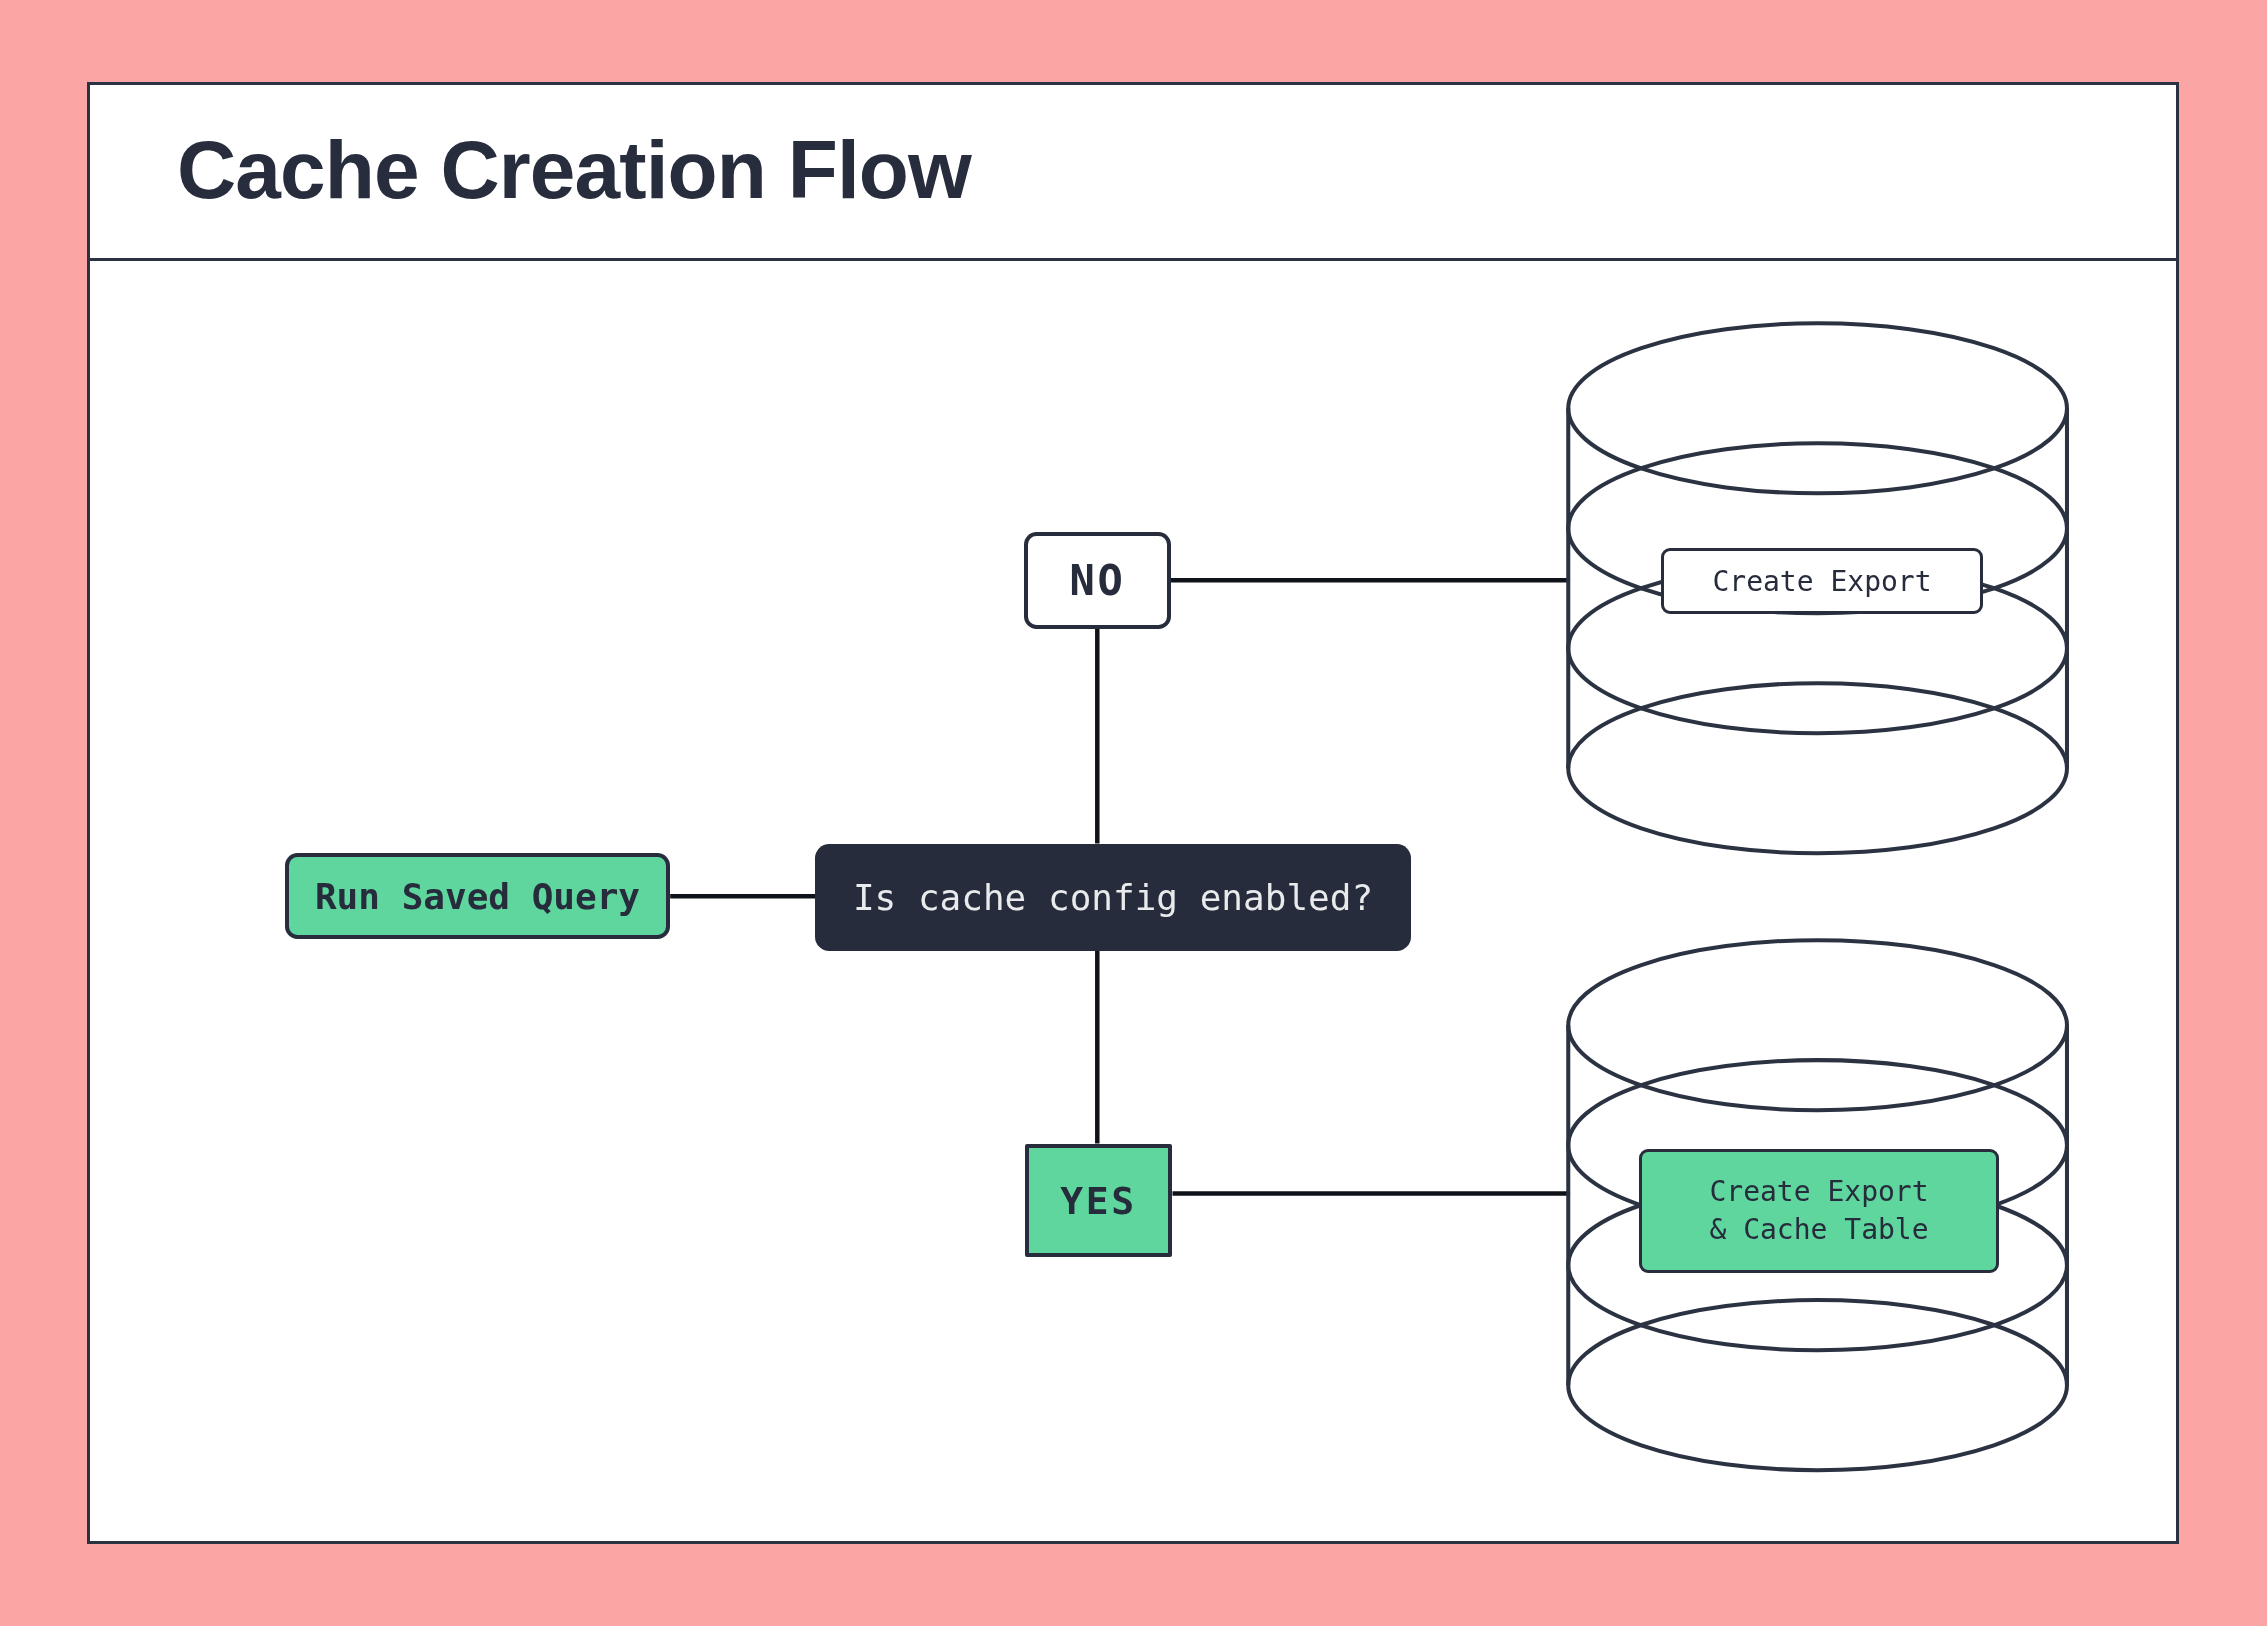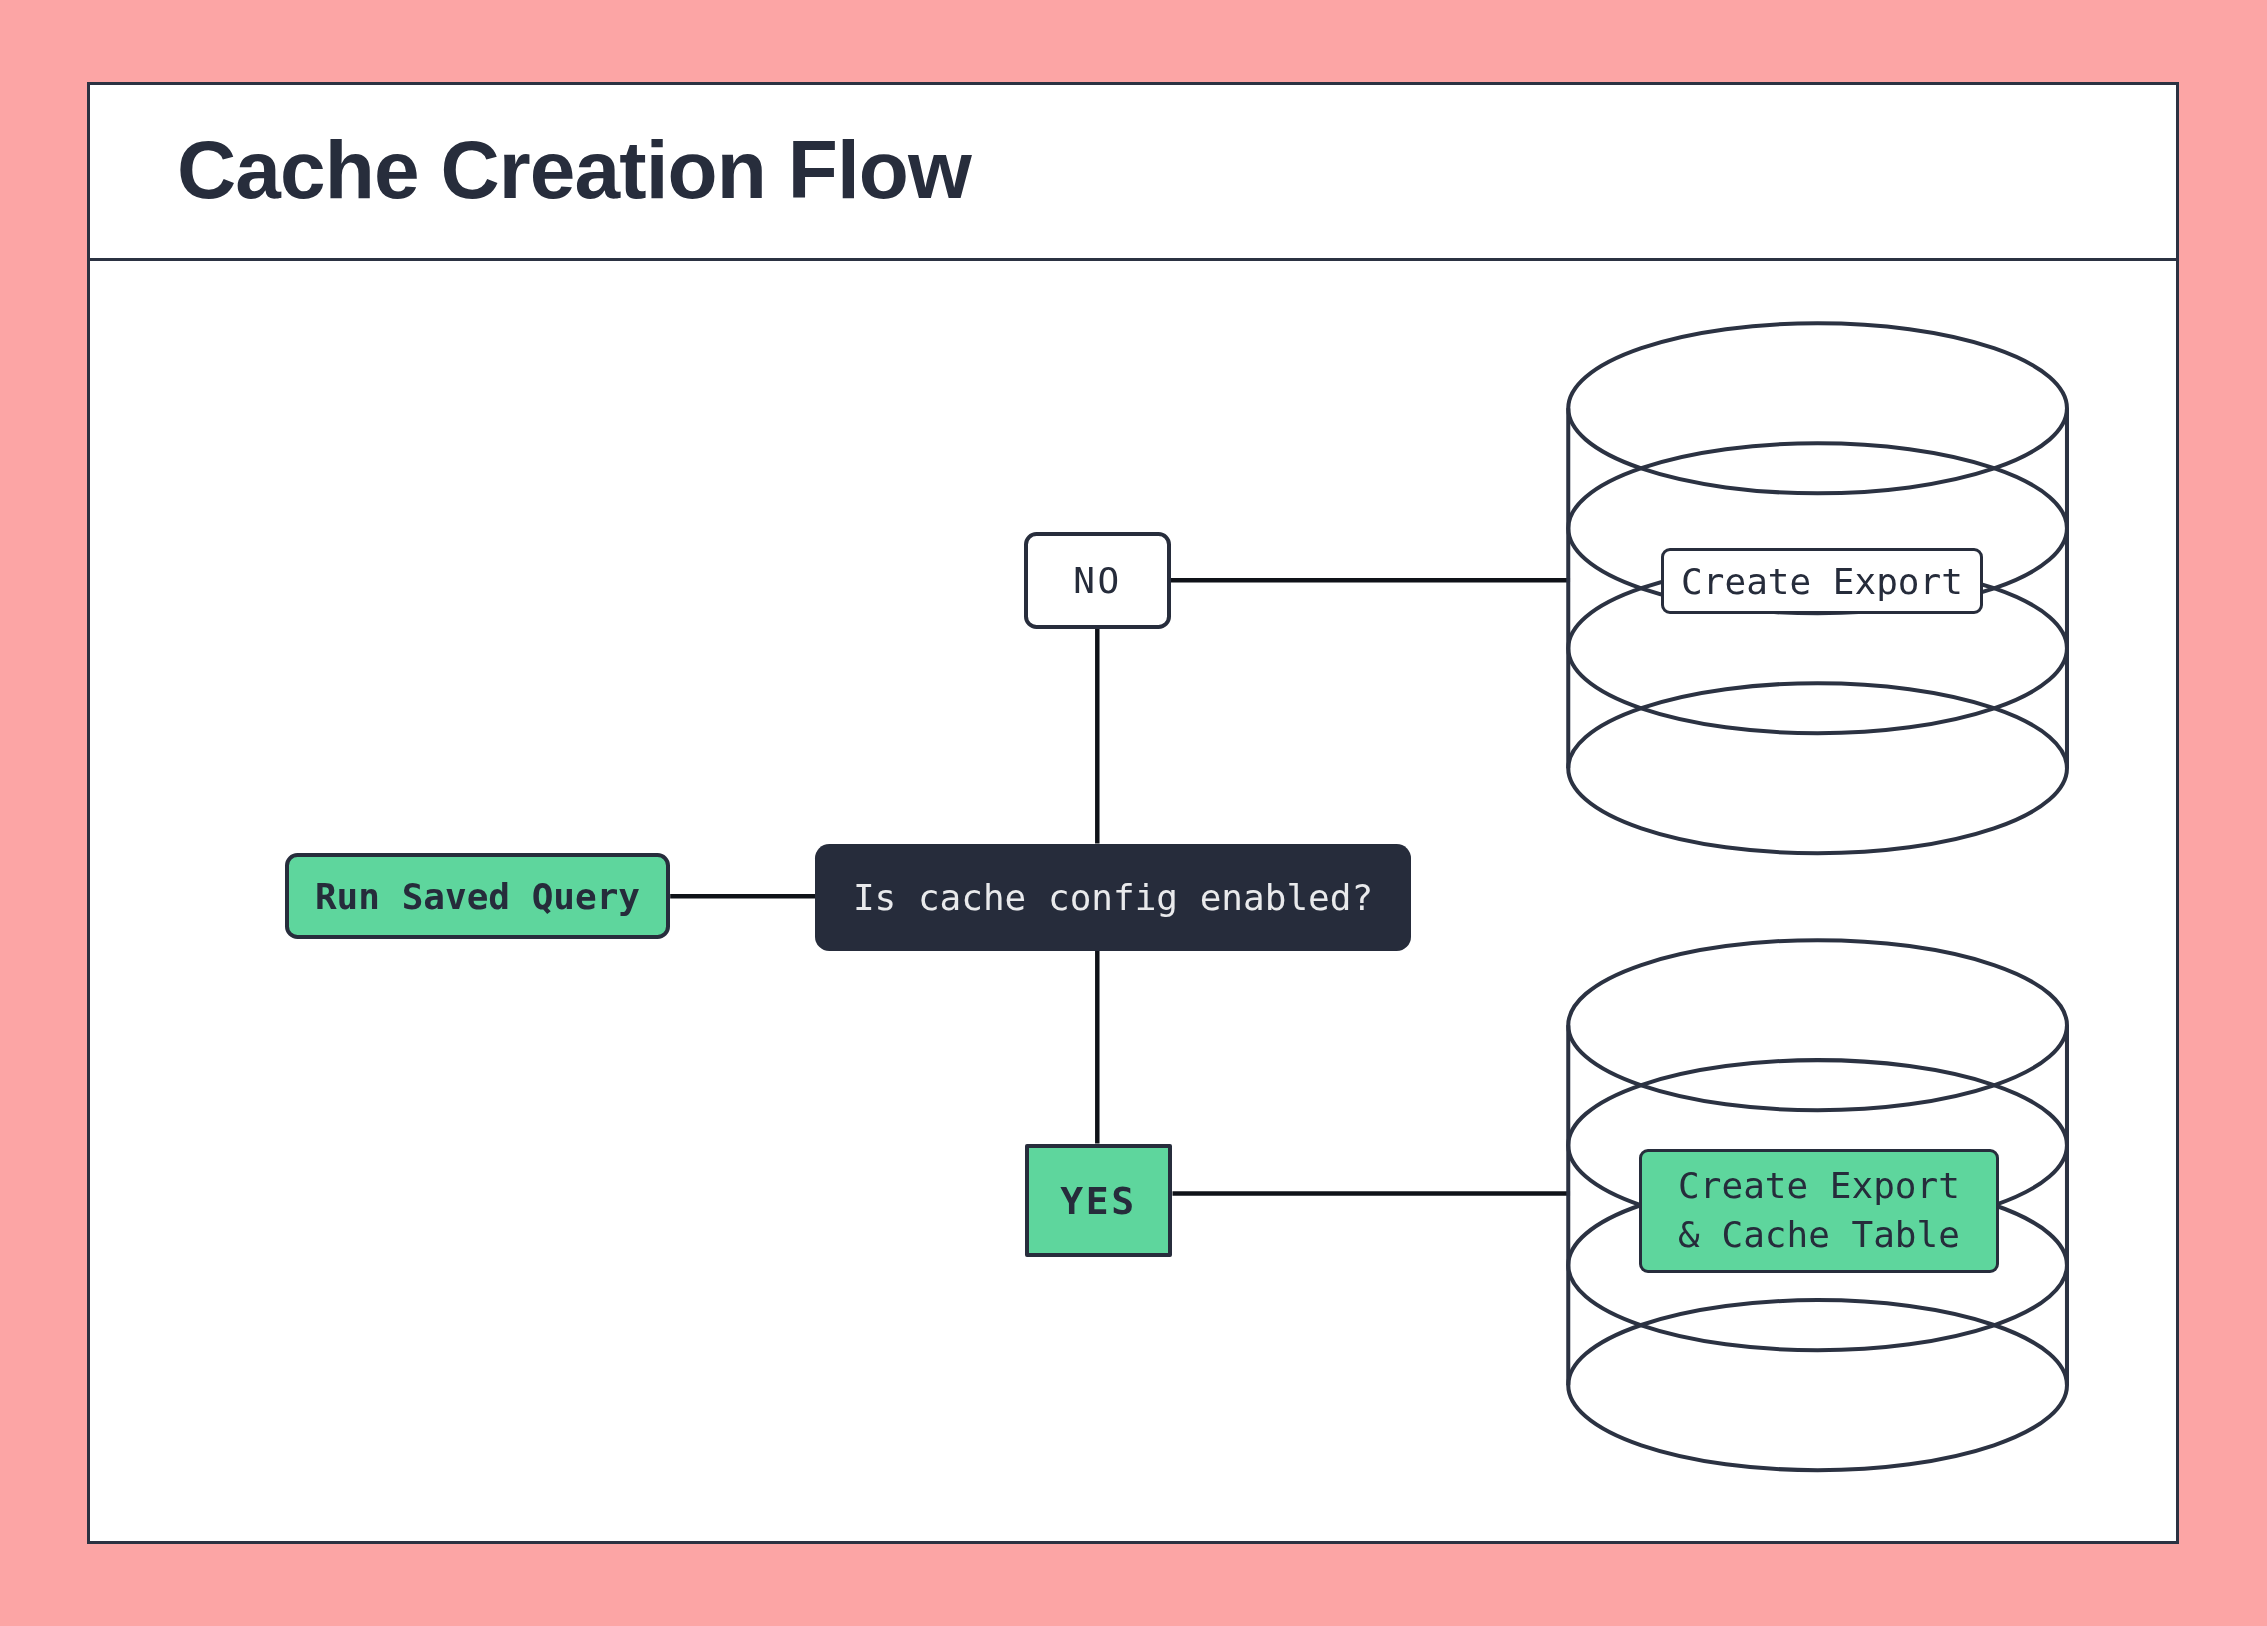--- a/index.html
+++ b/index.html
@@ -43,30 +43,30 @@
     font-size: 36px; font-weight: bold;
   }
   .node-decision {
     left: 815px; top: 844px; width: 596px; height: 107px;
     background: #262c3b; border-radius: 14.3px;
     color: #e9eaec; font-size: 36px; font-weight: normal;
   }
   .node-no {
     left: 1024px; top: 532px; width: 147px; height: 97px;
     background: #ffffff; border: 4.5px solid #272d3c; border-radius: 12.5px;
-    font-size: 36px; font-weight: normal; letter-spacing: 2.7px; text-align: center;
+    font-size: 42px; font-weight: bold; letter-spacing: 2.7px; text-align: center;
   }
   .node-yes {
     left: 1025px; top: 1144px; width: 147px; height: 113px;
     background: #5ed69d; border: 4.5px solid #272d3c; border-radius: 2px;
     font-size: 38px; font-weight: bold; letter-spacing: 2.7px;
   }
   .cyl-label {
     position: absolute; display: flex; align-items: center; justify-content: center;
-    text-align: right; color: #262c3b; font-size: 36px;
+    text-align: right; color: #262c3b; font-size: 28px;
     border: 3.6px solid #272d3c; border-radius: 9px;
   }
   .cyl-label-top {
     left: 1661px; top: 548px; width: 322px; height: 66px;
     background: #ffffff;
   }
   .cyl-label-bottom {
     left: 1639px; top: 1149px; width: 360px; height: 124px;
     background: #5ed69d; white-space: pre-line; line-height: 1.35;
   }

